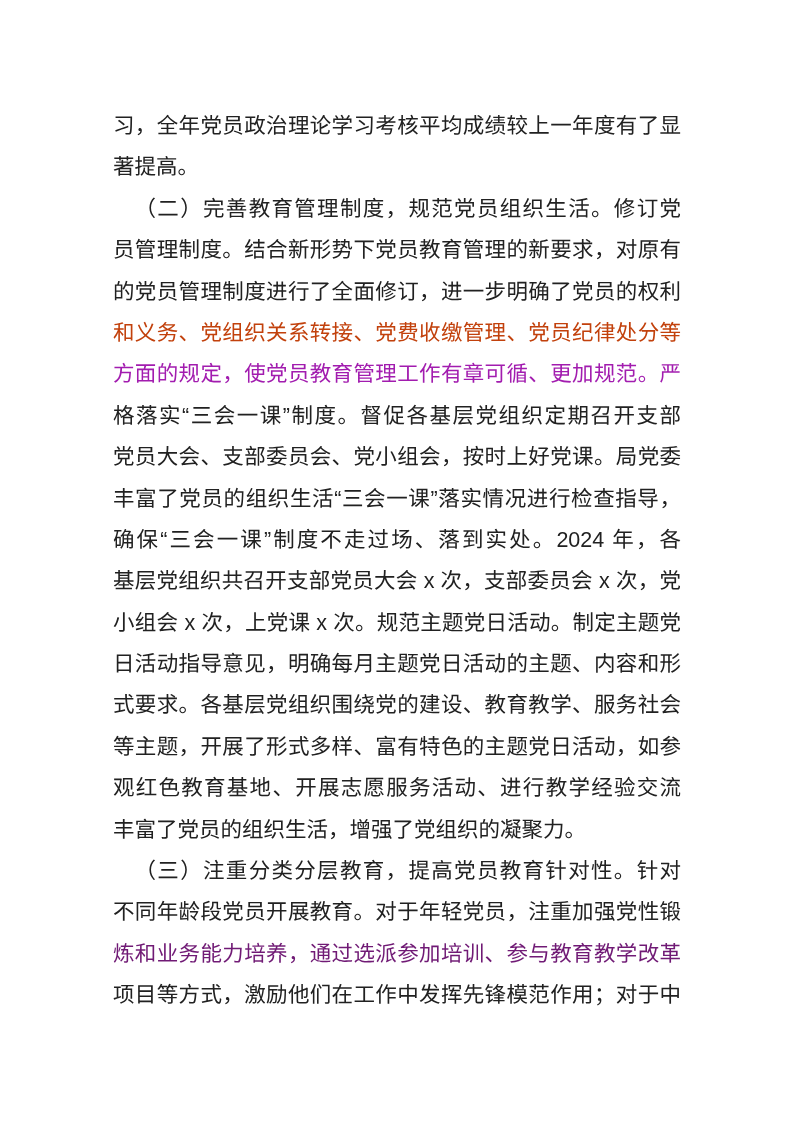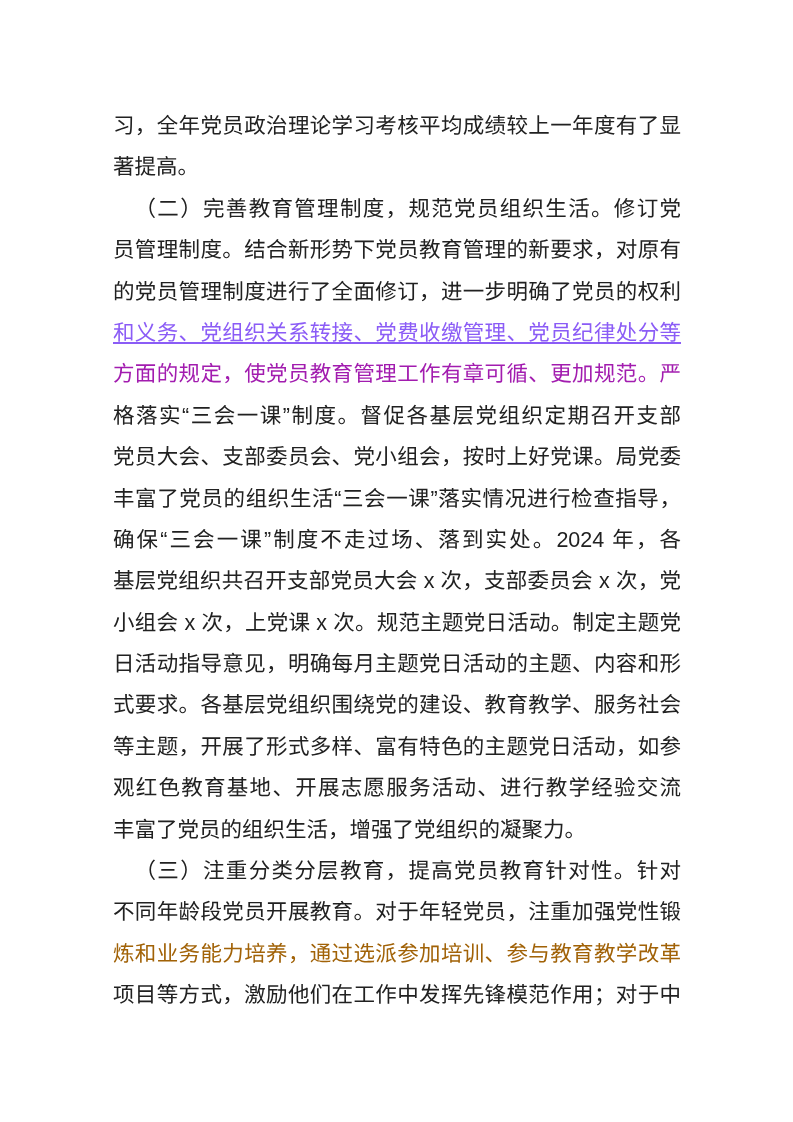--- a/index.html
+++ b/index.html
@@ -50,34 +50,34 @@
 <div class="page" style="background: rgb(255, 255, 255);">
   <div class="text-block">
       <div class="paragraph">
         <div class="line" style="color: rgb(33, 33, 33);">习，全年党员政治理论学习考核平均成绩较上一年度有了显</div>
         <div class="line align-left" style="color: rgb(33, 33, 33); text-align: center;">著提高。</div>
       </div>
       <div class="paragraph">
         <div class="line indent" style="color: rgb(33, 33, 33);">（二）完善教育管理制度，规范党员组织生活。修订党</div>
         <div class="line" style="color: rgb(33, 33, 33);">员管理制度。结合新形势下党员教育管理的新要求，对原有</div>
         <div class="line" style="color: rgb(33, 33, 33);">的党员管理制度进行了全面修订，进一步明确了党员的权利</div>
-        <div class="line" style="color: #8b5cf6; text-decoration: underline;">和义务、党组织关系转接、党费收缴管理、党员纪律处分等</div>
+        <div class="line" style="color: #c2410c;">和义务、党组织关系转接、党费收缴管理、党员纪律处分等</div>
         <div class="line" style="color: #a21caf;">方面的规定，使党员教育管理工作有章可循、更加规范。严</div>
         <div class="line" style="color: rgb(33, 33, 33);">格落实“三会一课”制度。督促各基层党组织定期召开支部</div>
         <div class="line" style="color: rgb(33, 33, 33);">党员大会、支部委员会、党小组会，按时上好党课。局党委</div>
         <div class="line" style="color: rgb(33, 33, 33);">丰富了党员的组织生活“三会一课”落实情况进行检查指导，</div>
         <div class="line" style="color: rgb(33, 33, 33);">确保“三会一课”制度不走过场、落到实处。2024 年，各</div>
         <div class="line" style="color: rgb(33, 33, 33);">基层党组织共召开支部党员大会 x 次，支部委员会 x 次，党</div>
         <div class="line" style="color: rgb(33, 33, 33);">小组会 x 次，上党课 x 次。规范主题党日活动。制定主题党</div>
         <div class="line" style="color: rgb(33, 33, 33);">日活动指导意见，明确每月主题党日活动的主题、内容和形</div>
         <div class="line" style="color: rgb(33, 33, 33);">式要求。各基层党组织围绕党的建设、教育教学、服务社会</div>
         <div class="line" style="color: rgb(33, 33, 33);">等主题，开展了形式多样、富有特色的主题党日活动，如参</div>
         <div class="line" style="color: rgb(33, 33, 33);">观红色教育基地、开展志愿服务活动、进行教学经验交流等，</div>
         <div class="line align-left" style="color: rgb(33, 33, 33);">丰富了党员的组织生活，增强了党组织的凝聚力。</div>
       </div>
       <div class="paragraph">
         <div class="line indent" style="color: rgb(33, 33, 33);">（三）注重分类分层教育，提高党员教育针对性。针对</div>
         <div class="line" style="color: rgb(33, 33, 33);">不同年龄段党员开展教育。对于年轻党员，注重加强党性锻</div>
-        <div class="line" style="color: #a16207;">炼和业务能力培养，通过选派参加培训、参与教育教学改革</div>
+        <div class="line" style="color: #701a75;">炼和业务能力培养，通过选派参加培训、参与教育教学改革</div>
         <div class="line" style="color: rgb(33, 33, 33);">项目等方式，激励他们在工作中发挥先锋模范作用；对于中</div>
       </div>
     </div>
 </div>
 
 </body></html>

